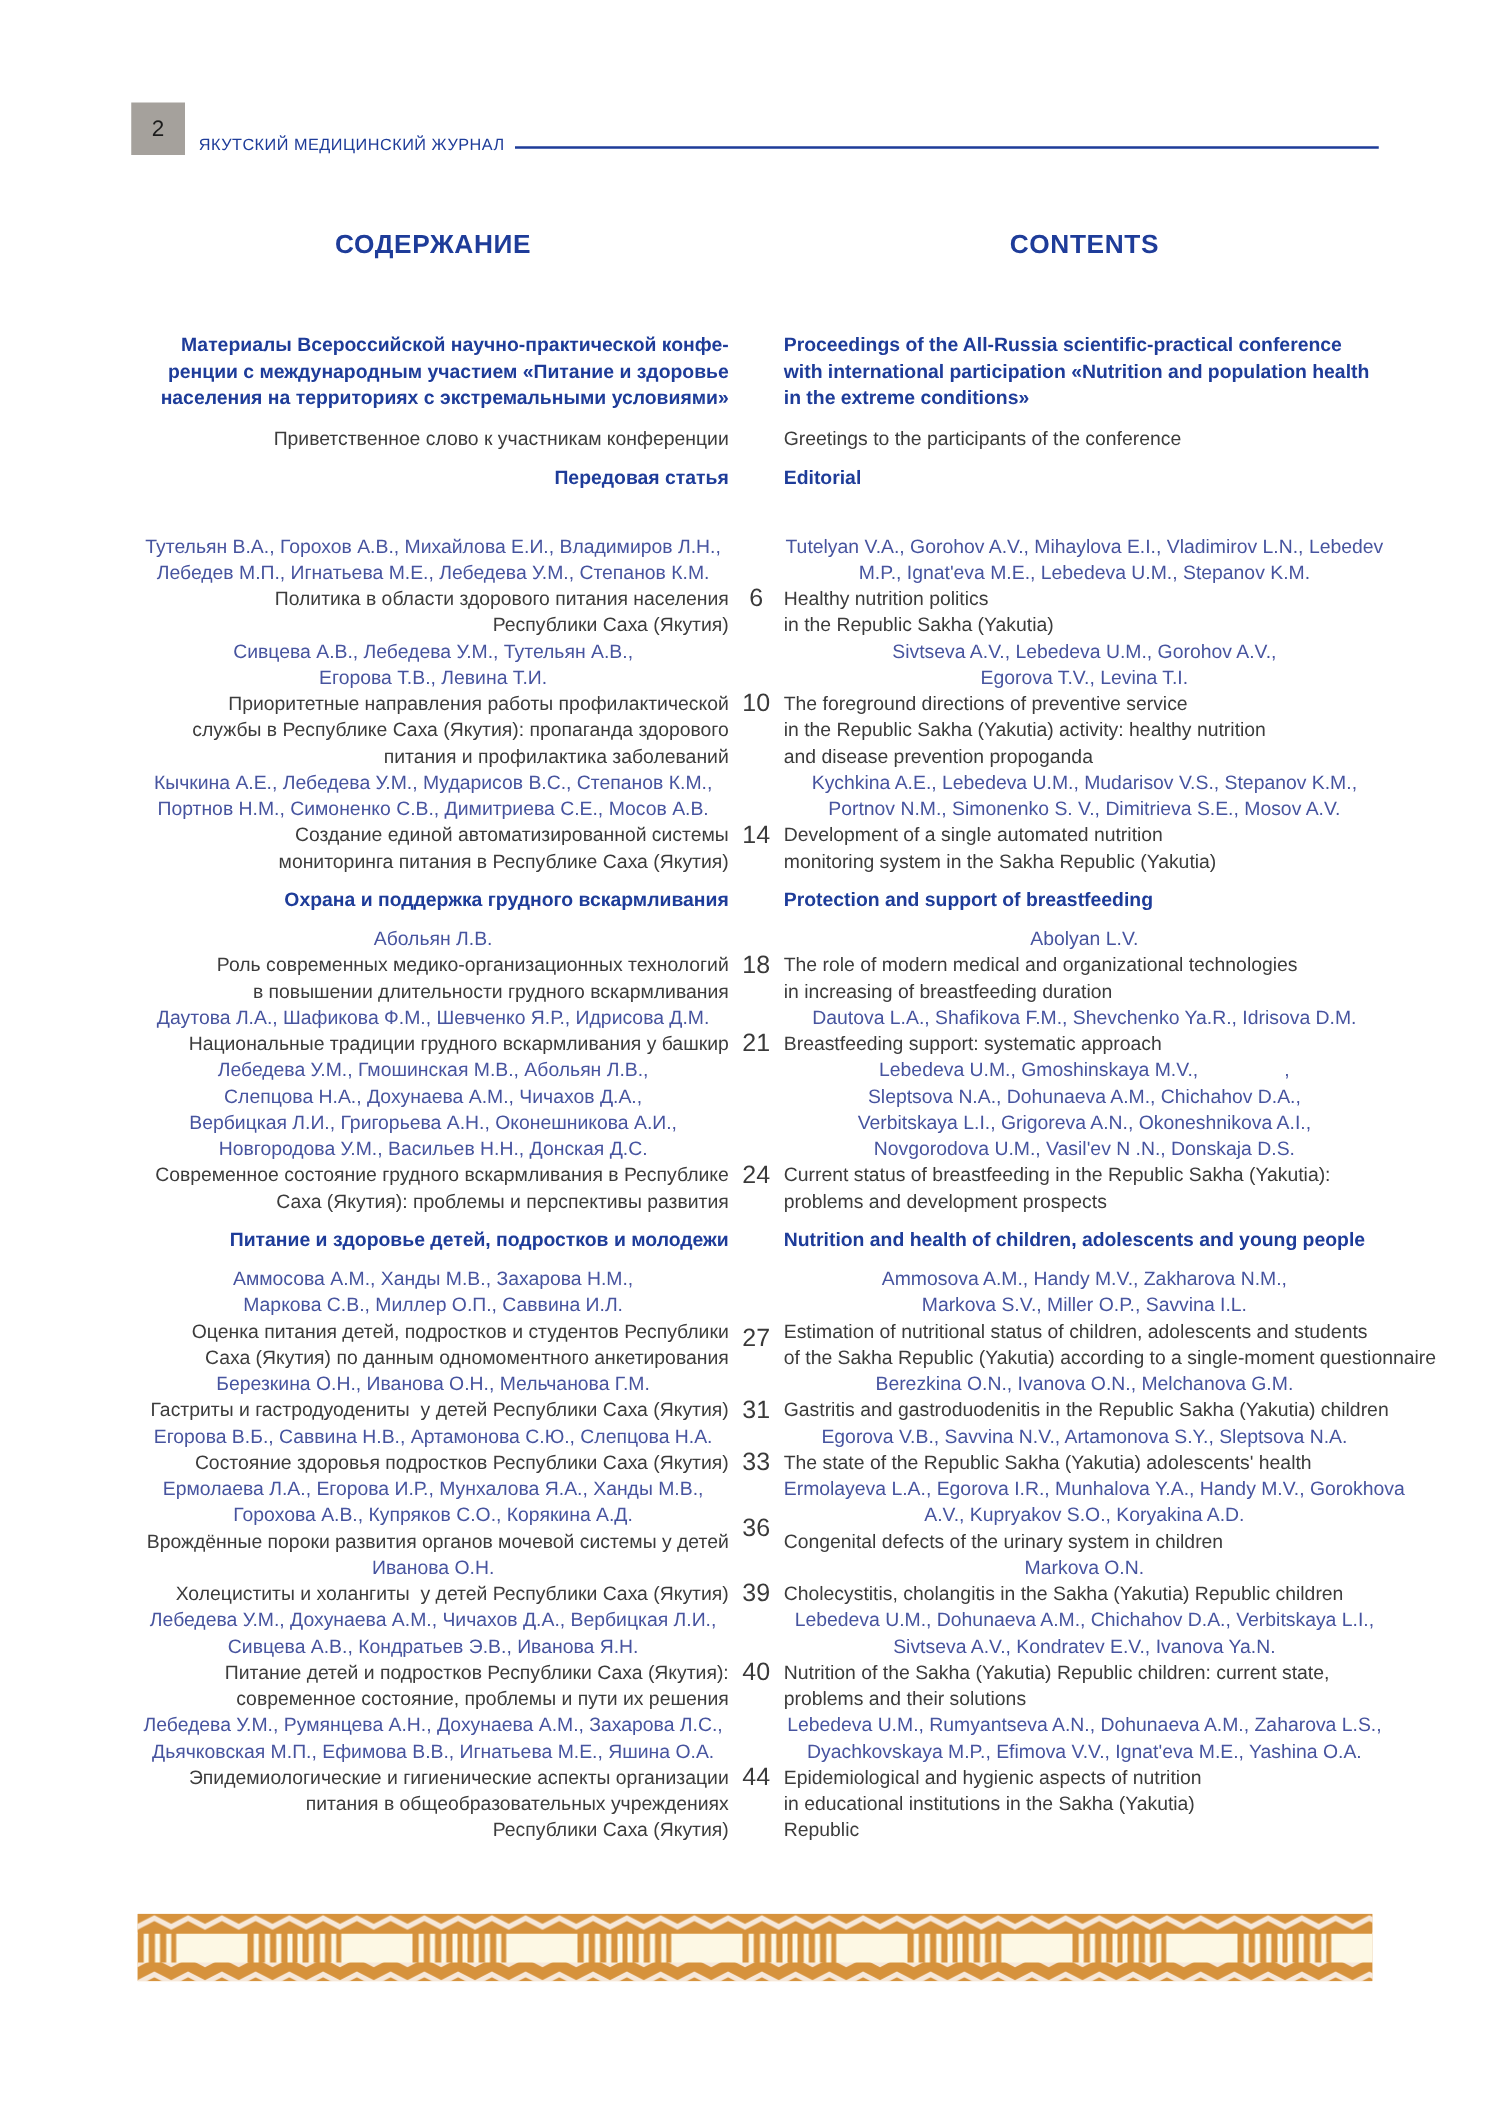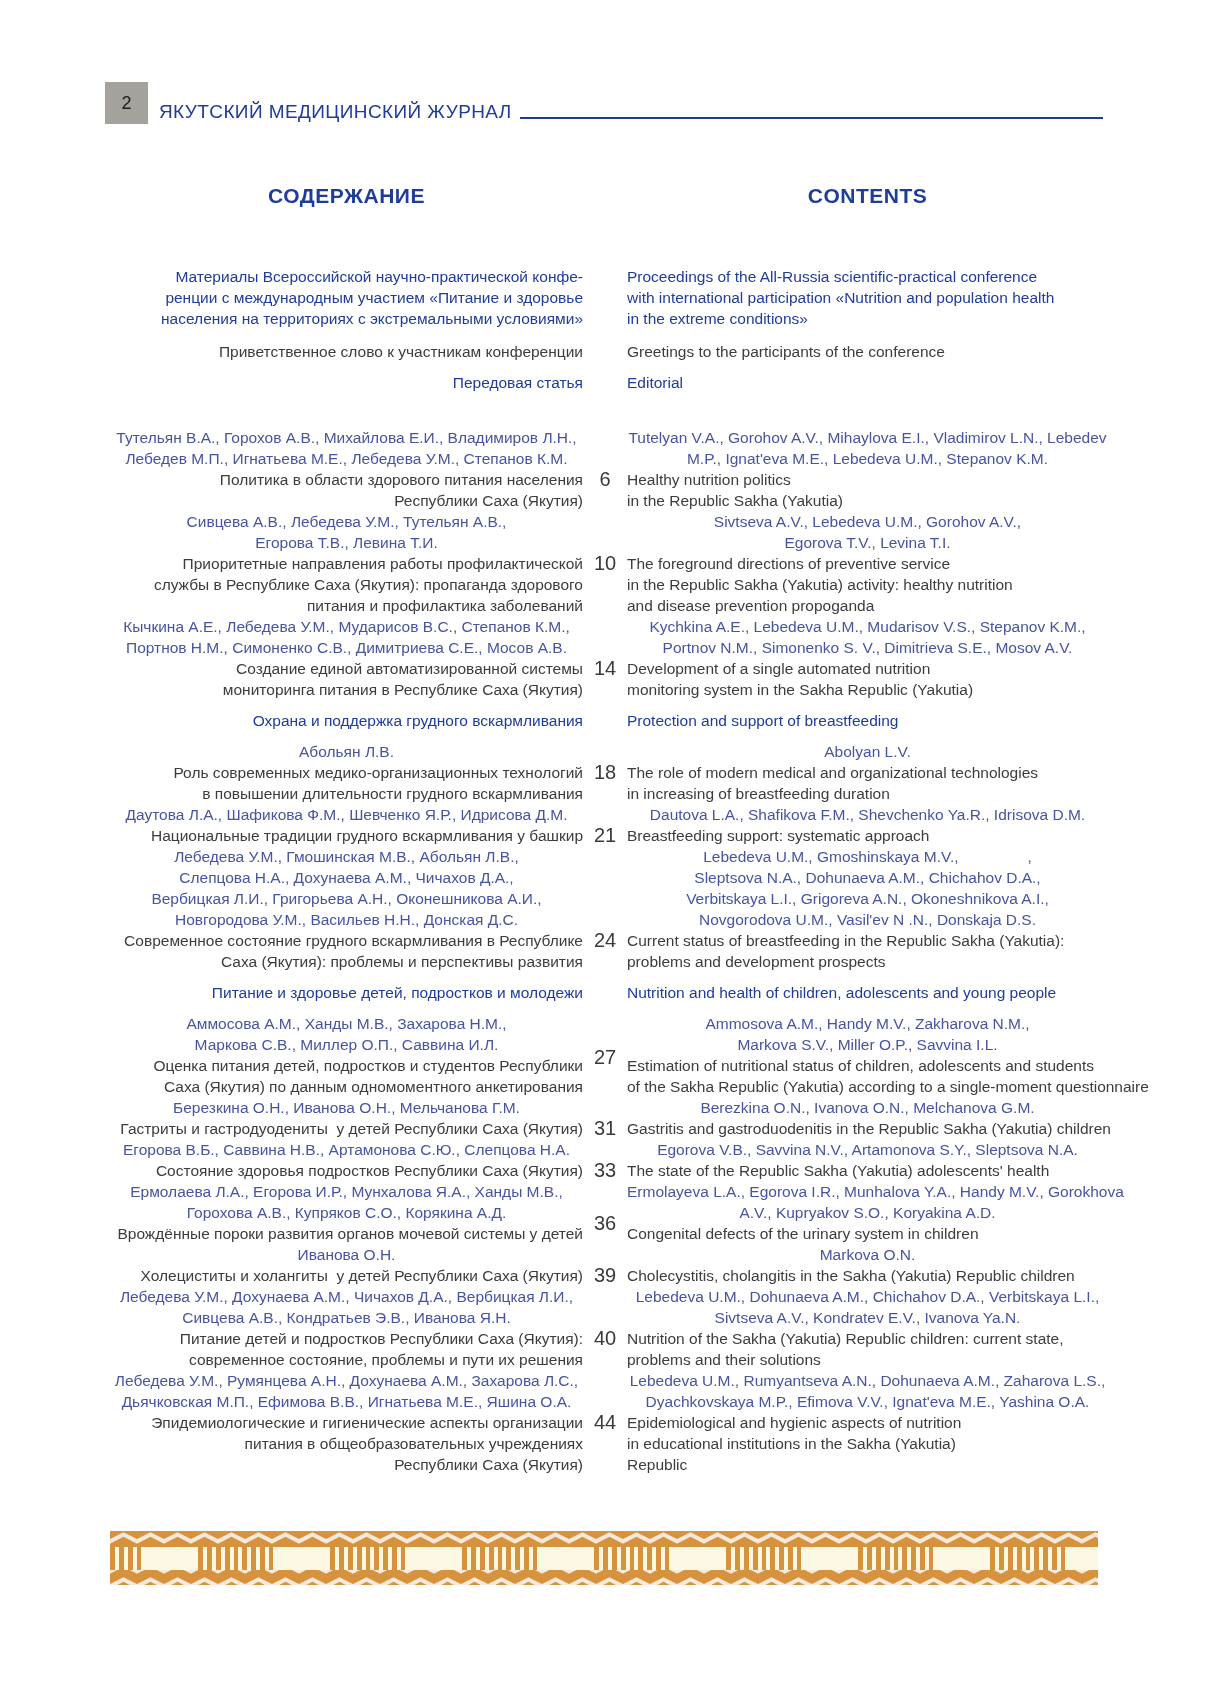--- a/index.html
+++ b/index.html
@@ -13,32 +13,32 @@
   }
   html,body{margin:0;padding:0;background:#fff;}
   .page{
     position:relative;width:1208px;height:1702px;background:#ffffff;
     font-family:"Liberation Sans", sans-serif;color:var(--body);overflow:hidden;
   }
   
   .header{display:flex;align-items:flex-end;margin:82px 105px 0 105px;}
   .badge{width:43px;height:42px;background:#a5a19c;display:flex;align-items:center;justify-content:center;
          font-size:18px;color:#1c1c1c;}
-  .jtitle{margin-left:11px;margin-bottom:1px;font-size:19px;letter-spacing:.4px;color:var(--accent);white-space:pre;}
+  .jtitle{margin-left:11px;margin-bottom:1px;font-size:13px;letter-spacing:.4px;color:var(--accent);white-space:pre;}
   .hline{flex:1;border-bottom:2px solid var(--accent);margin:0 0 5px 8px;}
   
   .titles{display:grid;grid-template-columns:473px 44px 481px;margin-left:110px;margin-top:60px;}
   .titles .bigt{font-size:21px;font-weight:bold;color:var(--accent);text-align:center;letter-spacing:.5px;}
   
   .toc{margin-left:110px;padding-top:48px;}
   .row{display:grid;grid-template-columns:473px 44px 481px;position:relative;
        font-size:15.5px;line-height:21px;}
   .row .ru{grid-column:1;text-align:right;white-space:pre;}
   .row .en{grid-column:3;text-align:left;white-space:pre;}
-  .row.section{font-weight:normal;color:var(--accent);margin:10px 0;}
+  .row.section{font-weight:bold;color:var(--accent);margin:10px 0;}
   .toc .row:nth-child(3){margin-bottom:34px;}
   .row.plain{margin-top:12px;}
   .authors{color:var(--author);display:block;white-space:pre;text-align:center;}
   .atitle{color:var(--body);display:block;white-space:pre;}
   .num{position:absolute;left:473px;top:0;width:44px;text-align:center;
        font-size:20px;line-height:21px;color:var(--num);}
   
   .ornament{position:absolute;left:110px;top:1531px;}
 </style>
 </head>
@@ -135,21 +135,21 @@
 problems and development prospects</span></div>
       </div>
       <div class="row section">
         <div class="ru">Питание и здоровье детей, подростков и молодежи</div>
         <div class="en">Nutrition and health of children, adolescents and young people</div>
       </div>
       <div class="row item">
         <div class="ru"><span class="authors">Аммосова А.М., Ханды М.В., Захарова Н.М.,
 Маркова С.В., Миллер О.П., Саввина И.Л.</span><span class="atitle">Оценка питания детей, подростков и студентов Республики
 Саха (Якутия) по данным одномоментного анкетирования</span></div>
-        <span class="num" style="top: 34px;">27</span>
+        <span class="num" style="top: 48px;">27</span>
         <div class="en"><span class="authors">Ammosova A.M., Handy M.V., Zakharova N.M.,
 Markova S.V., Miller O.P., Savvina I.L.</span><span class="atitle">Estimation of nutritional status of children, adolescents and students
 of the Sakha Republic (Yakutia) according to a single-moment questionnaire</span></div>
       </div>
       <div class="row item">
         <div class="ru"><span class="authors">Березкина О.Н., Иванова О.Н., Мельчанова Г.М.</span><span class="atitle">Гастриты и гастродуодениты  у детей Республики Саха (Якутия)</span></div>
         <span class="num" style="top: 21px;">31</span>
         <div class="en"><span class="authors">Berezkina O.N., Ivanova O.N., Melchanova G.M.</span><span class="atitle">Gastritis and gastroduodenitis in the Republic Sakha (Yakutia) children</span></div>
       </div>
       <div class="row item">

